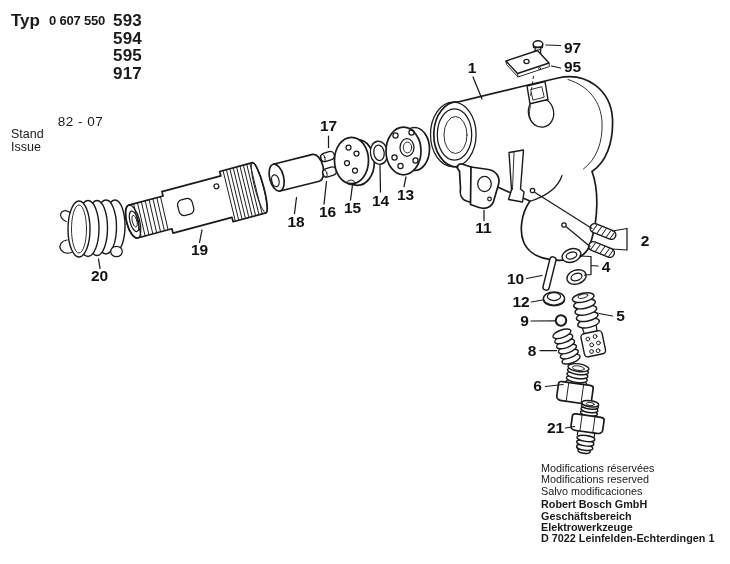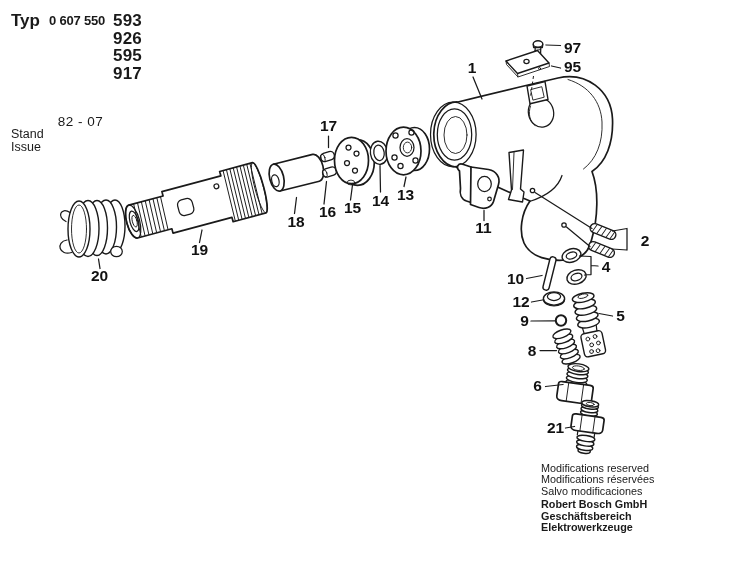--- a/index.html
+++ b/index.html
@@ -34,21 +34,21 @@
 </style>
 </head>
 <body>
 
 <div class="header">
   <div class="typ-row">
     <span class="typ-label">Typ</span>
     <span class="type-number">0 607 550</span>
     <span class="variants">
       <span class="variant">593</span>
-      <span class="variant">926</span>
+      <span class="variant">594</span>
       <span class="variant">595</span>
       <span class="variant">917</span>
     </span>
   </div>
 </div>
 
 <div class="issue-block">
   <span class="stand-col">
     <span>Stand</span>
     <span>Issue</span>
@@ -301,18 +301,19 @@
     <text class="lbl" x="296" y="226.5">18</text>
     <text class="lbl" x="199.5" y="255">19</text>
     <text class="lbl" x="99.5" y="281">20</text>
     <text class="lbl" x="555.5" y="432.5">21</text>
     <text class="lbl" x="572.5" y="72">95</text>
     <text class="lbl" x="572.5" y="53">97</text>
   </g>
 </svg>
 
 <div class="footer">
+  <div class="notice">Modifications réservées</div>
   <div class="notice">Modifications reserved</div>
-  <div class="notice">Modifications réservées</div>
   <div class="notice">Salvo modificaciones</div>
   <div class="company first">Robert Bosch GmbH</div>
   <div class="company">Geschäftsbereich Elektrowerkzeuge</div>
+  <div class="company">D 7022 Leinfelden-Echterdingen 1</div>
 </div>
 
 </body></html>

